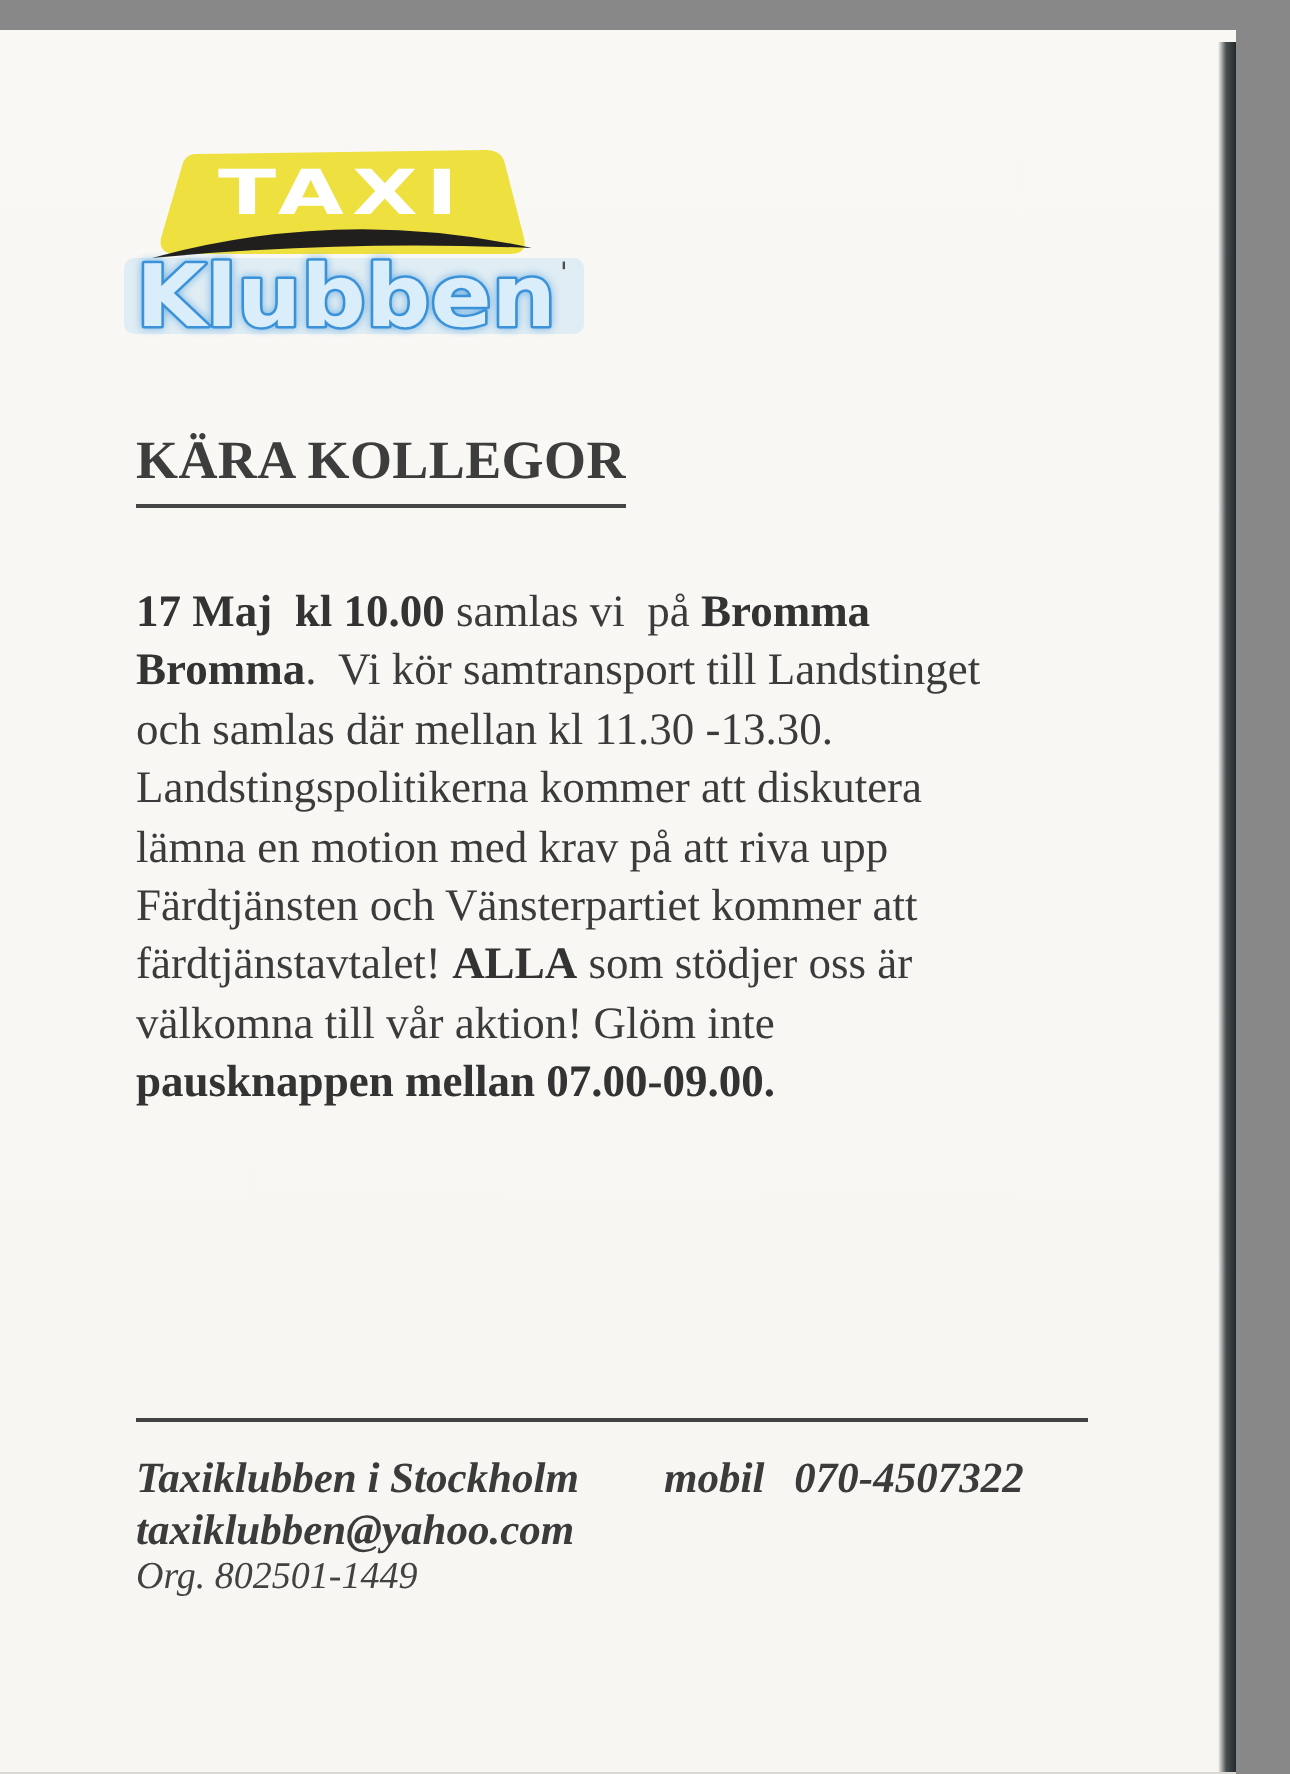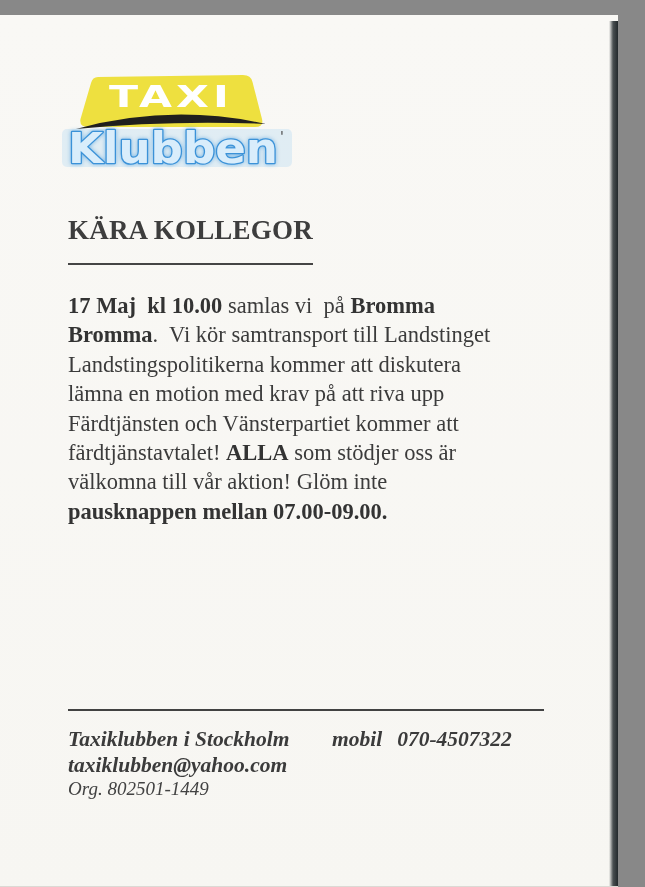--- a/index.html
+++ b/index.html
@@ -12,21 +12,21 @@
   }
 
   
   .logo { position:absolute; left:60px; top:56px; width:242px; height:98px; }
   .logo text { font-family:"DejaVu Sans","Liberation Sans",sans-serif; }
   .klubben-glow { filter:drop-shadow(0 0 2px rgba(100,170,225,0.85)); }
 
   
   .heading { position:absolute; left:68px; top:200px; margin:0;
     font-size:27px; font-weight:bold; letter-spacing:0.2px; color:#3d3d3d; }
-  .heading .u { border-bottom:2.5px solid #454545; padding-bottom:18px; white-space:pre; }
+  .heading .u { border-bottom:2.5px solid #454545; padding-bottom:7px; white-space:pre; }
 
   
   .body-text { position:absolute; left:68px; top:276px; width:510px;
     font-size:22.5px; line-height:29.4px; color:#3b3b3b; }
   .bline { white-space:pre; }
   .seg-b { font-weight:bold; color:#333; }
 
   
   .divider { position:absolute; left:68px; top:694px; width:476px; height:0;
     border-top:2px solid #424242; }
@@ -57,20 +57,21 @@
     <text x="111" y="36" text-anchor="middle" font-size="31" font-weight="bold" letter-spacing="3" textLength="124" lengthAdjust="spacingAndGlyphs" fill="#ffffff">TAXI</text>
     <text class="klubben-glow" x="8" y="92" font-size="43" font-weight="bold" fill="#d9edfb" stroke-width="2.5" paint-order="stroke" stroke-linejoin="round" textLength="210" lengthAdjust="spacingAndGlyphs" stroke="#3b92d8">Klubben</text>
     <text x="220" y="70" font-size="14" fill="#4a4a4a">'</text>
   </svg>
 
   <h1 class="heading"><span class="u">KÄRA KOLLEGOR</span></h1>
 
   <div class="body-text">
     <div class="bline"><span class="seg-b">17 Maj  kl 10.00</span><span> samlas vi  på </span><span class="seg-b">Bromma</span></div>
     <div class="bline"><span class="seg-b">Bromma</span><span>.  Vi kör samtransport till Landstinget</span></div>
+    <div class="bline"><span>och samlas där mellan kl 11.30 -13.30.</span></div>
     <div class="bline"><span>Landstingspolitikerna kommer att diskutera</span></div>
     <div class="bline"><span>lämna en motion med krav på att riva upp</span></div>
     <div class="bline"><span>Färdtjänsten och Vänsterpartiet kommer att</span></div>
     <div class="bline"><span>färdtjänstavtalet! </span><span class="seg-b">ALLA</span><span> som stödjer oss är</span></div>
     <div class="bline"><span>välkomna till vår aktion! Glöm inte</span></div>
     <div class="bline"><span class="seg-b">pausknappen mellan 07.00-09.00.</span></div>
   </div>
 
   <div class="divider"></div>
   <div class="f-it footer-name">Taxiklubben i Stockholm</div>

